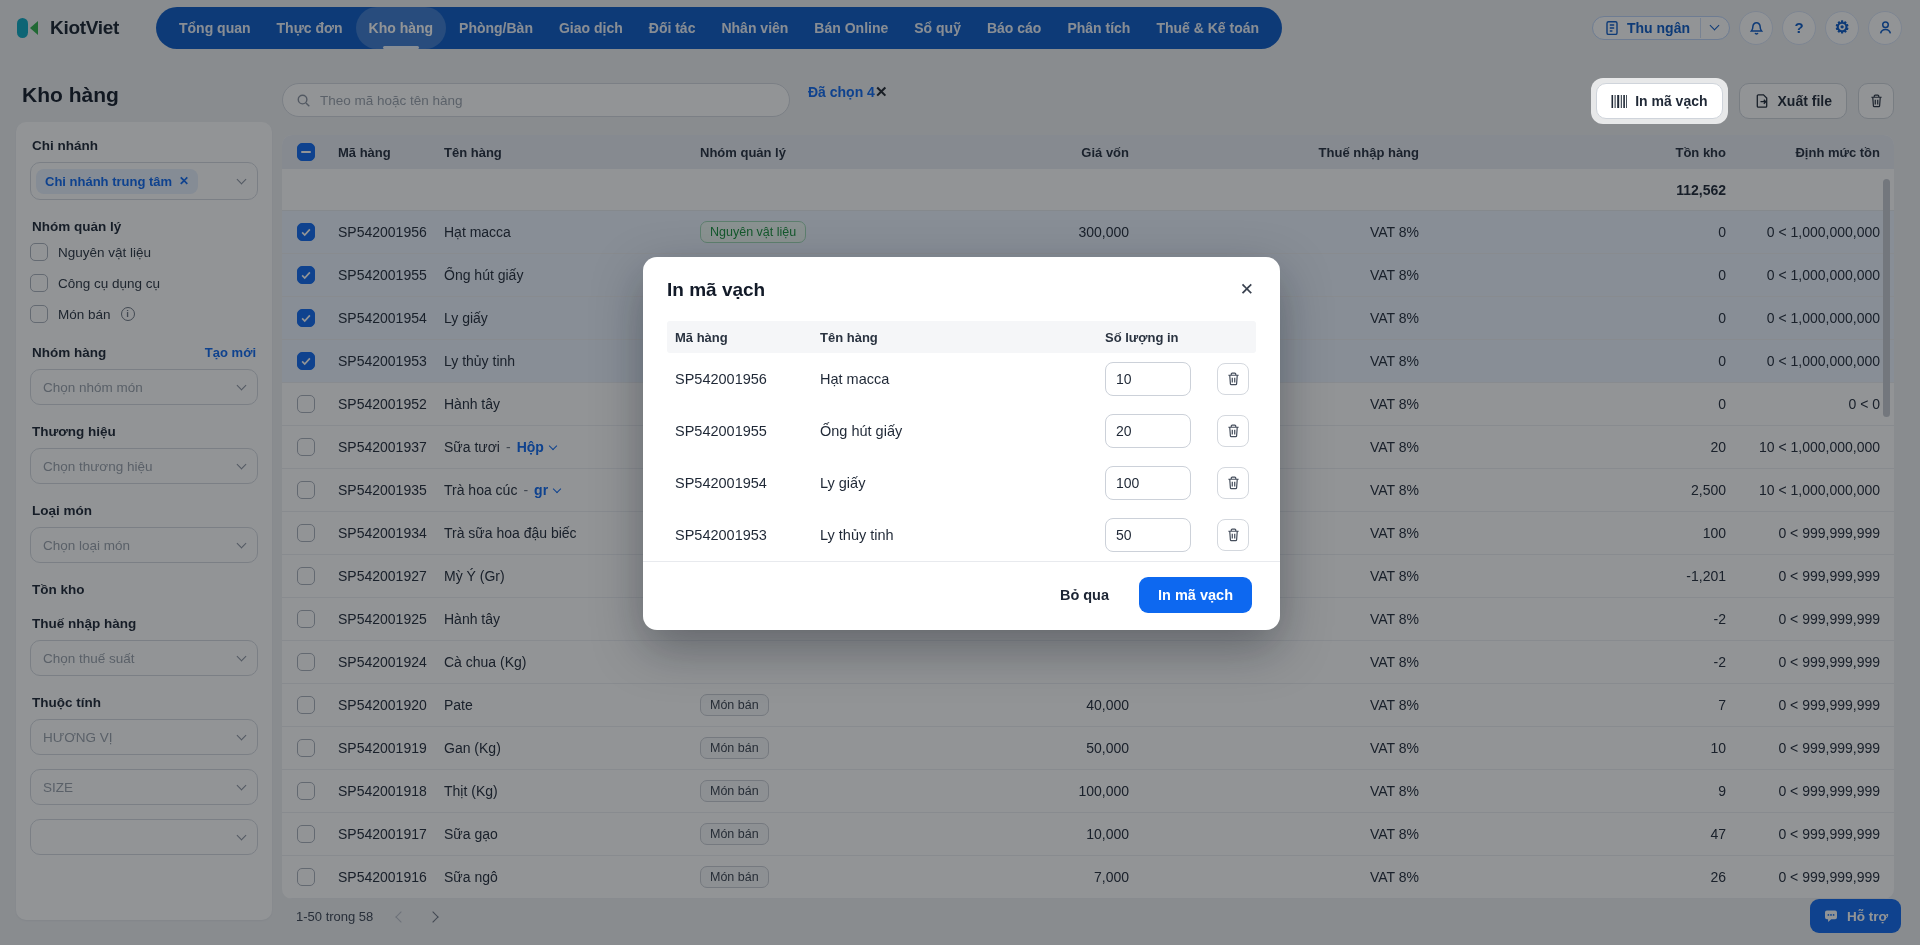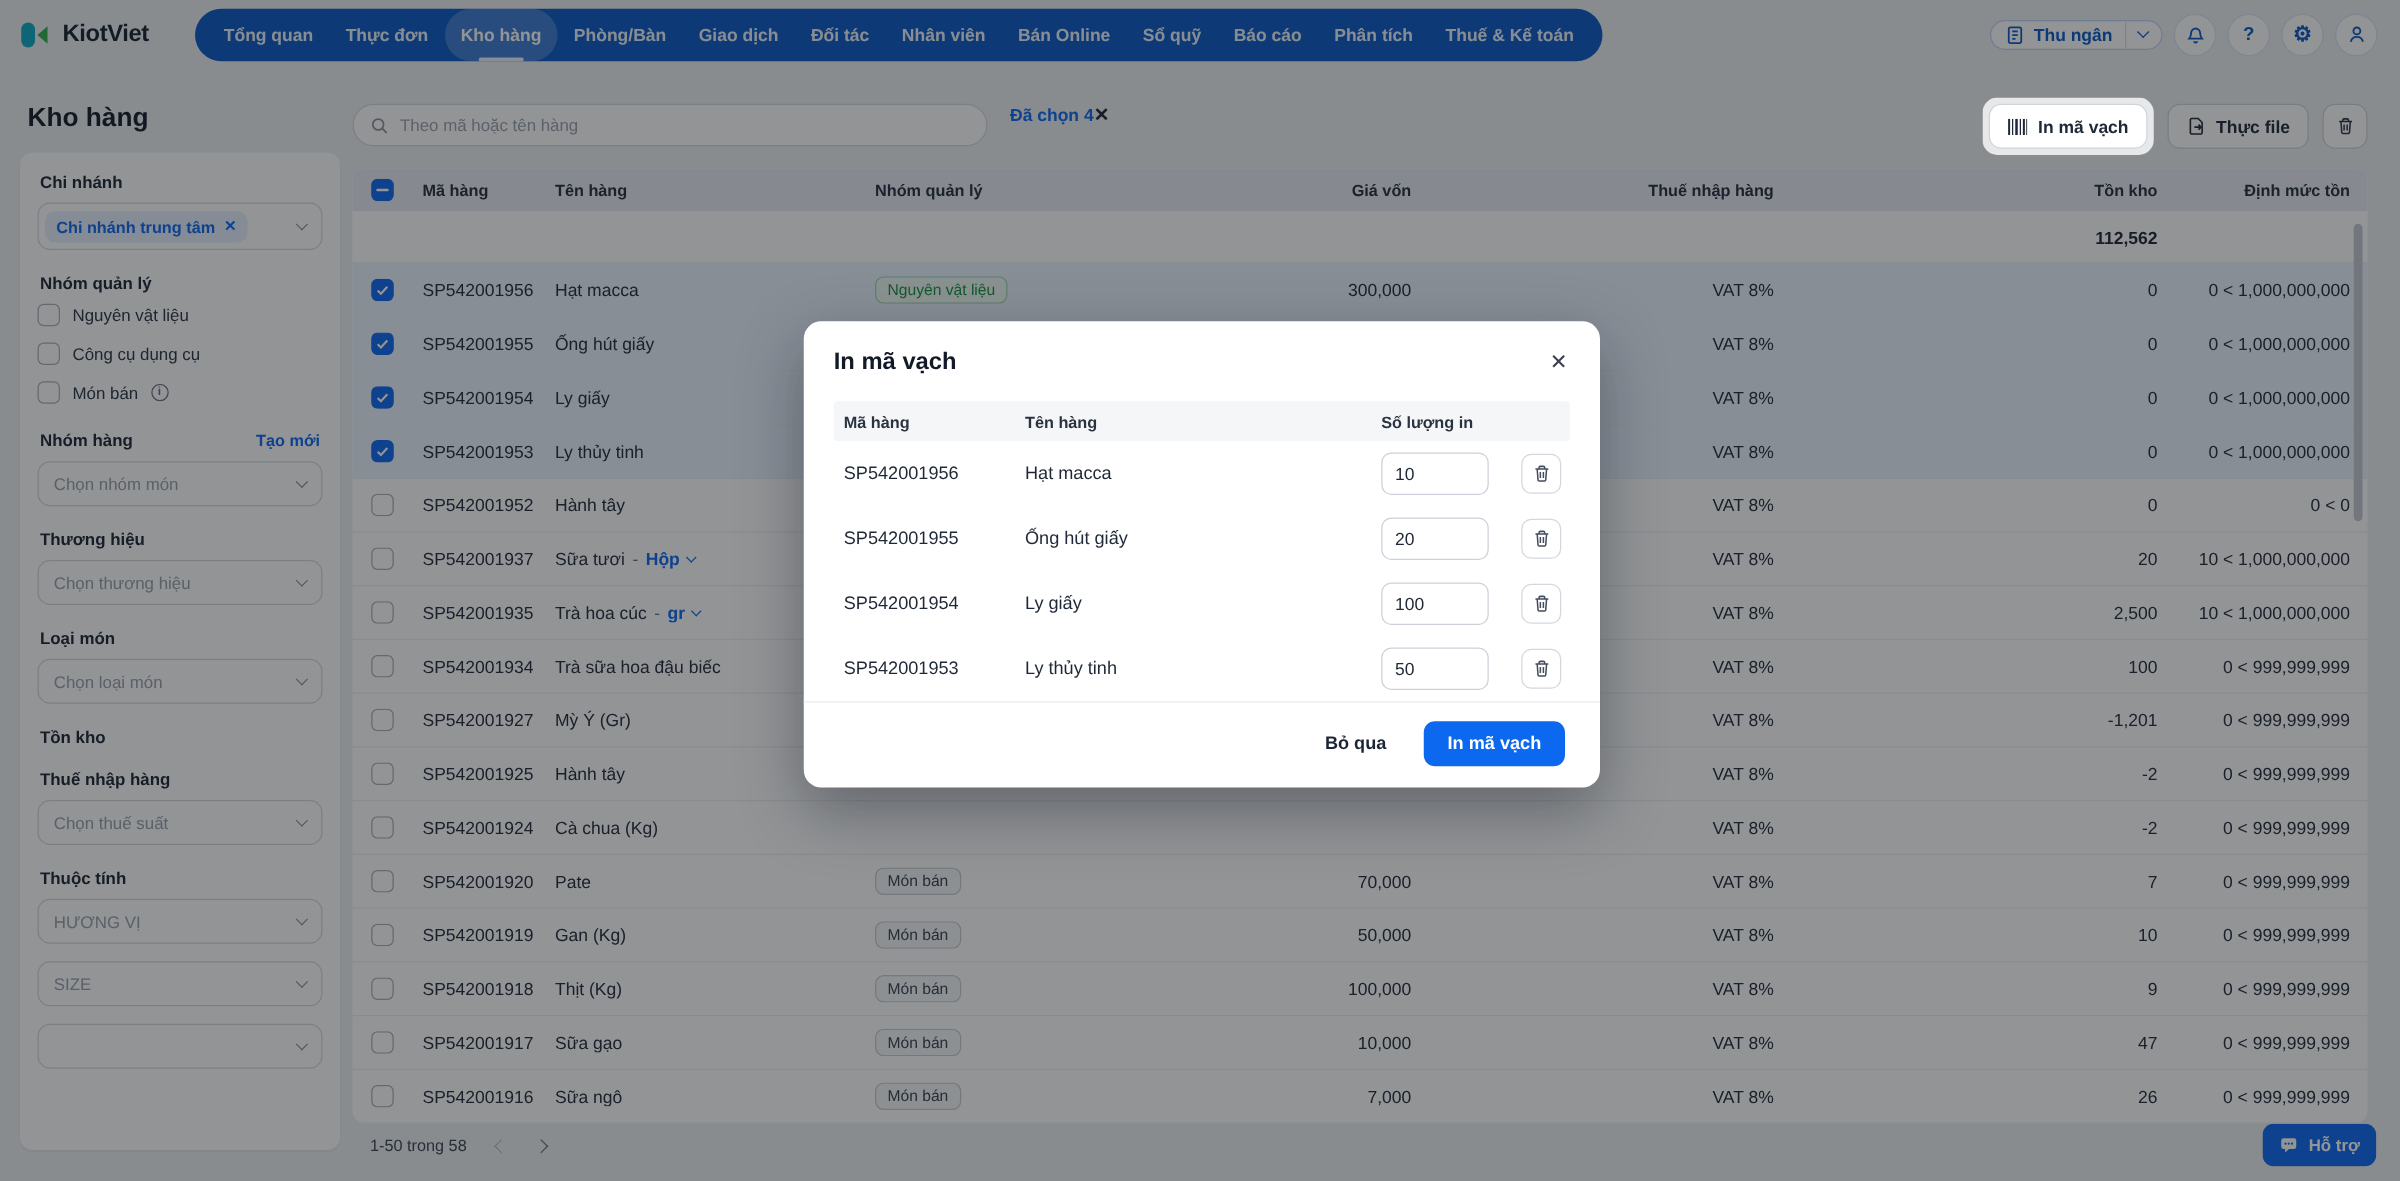--- a/index.html
+++ b/index.html
@@ -287,21 +287,21 @@
                 <rect x="15" y="0" width="0.8" height="13"></rect>
             </svg>
             <span>In mã vạch</span>
           </button>
         </span>
         <button class="btn">
           <svg width="16" height="16" viewBox="0 0 16 16" fill="none" stroke="#1f2836" stroke-width="1.3">
             <path d="M9.5 1.8H4.3a1 1 0 0 0-1 1v10.4a1 1 0 0 0 1 1h7.4a1 1 0 0 0 1-1V5z"></path>
               <path d="M6.5 8.7h5.2 M9.8 6.7l2 2-2 2"></path>
           </svg>
-          <span>Thực file</span>
+          <span>Xuất file</span>
         </button>
         <button class="btn icon-btn">
           <svg width="15" height="16" viewBox="0 0 16 16" fill="none" stroke="#2a3342" stroke-width="1.3">
             <path d="M2.5 4h11 M5.6 4V2.7a1 1 0 0 1 1-1h2.8a1 1 0 0 1 1 1V4 M4 4l.7 9.2a1 1 0 0 0 1 .9h4.6a1 1 0 0 0 1-.9L12 4 M6.7 6.6v5 M9.3 6.6v5"></path>
           </svg>
         </button>
       </div>
     </div>
 
     <div class="table-card">
@@ -512,21 +512,21 @@
           </div>
           <div class="t-grid t-row">
             <div class="td">
               <span class="tcb"></span>
             </div>
             <div class="td">SP542001920</div>
             <div class="td cell-name">
               <span>Pate</span>
             </div>
             <div class="td"><span class="chip gray">Món bán</span></div>
-            <div class="td num">70,000</div>
+            <div class="td num">40,000</div>
             <div class="td num">VAT 8%</div>
             <div class="td num">7</div>
             <div class="td num pr14">0 &lt; 999,999,999</div>
           </div>
           <div class="t-grid t-row">
             <div class="td">
               <span class="tcb"></span>
             </div>
             <div class="td">SP542001919</div>
             <div class="td cell-name">

